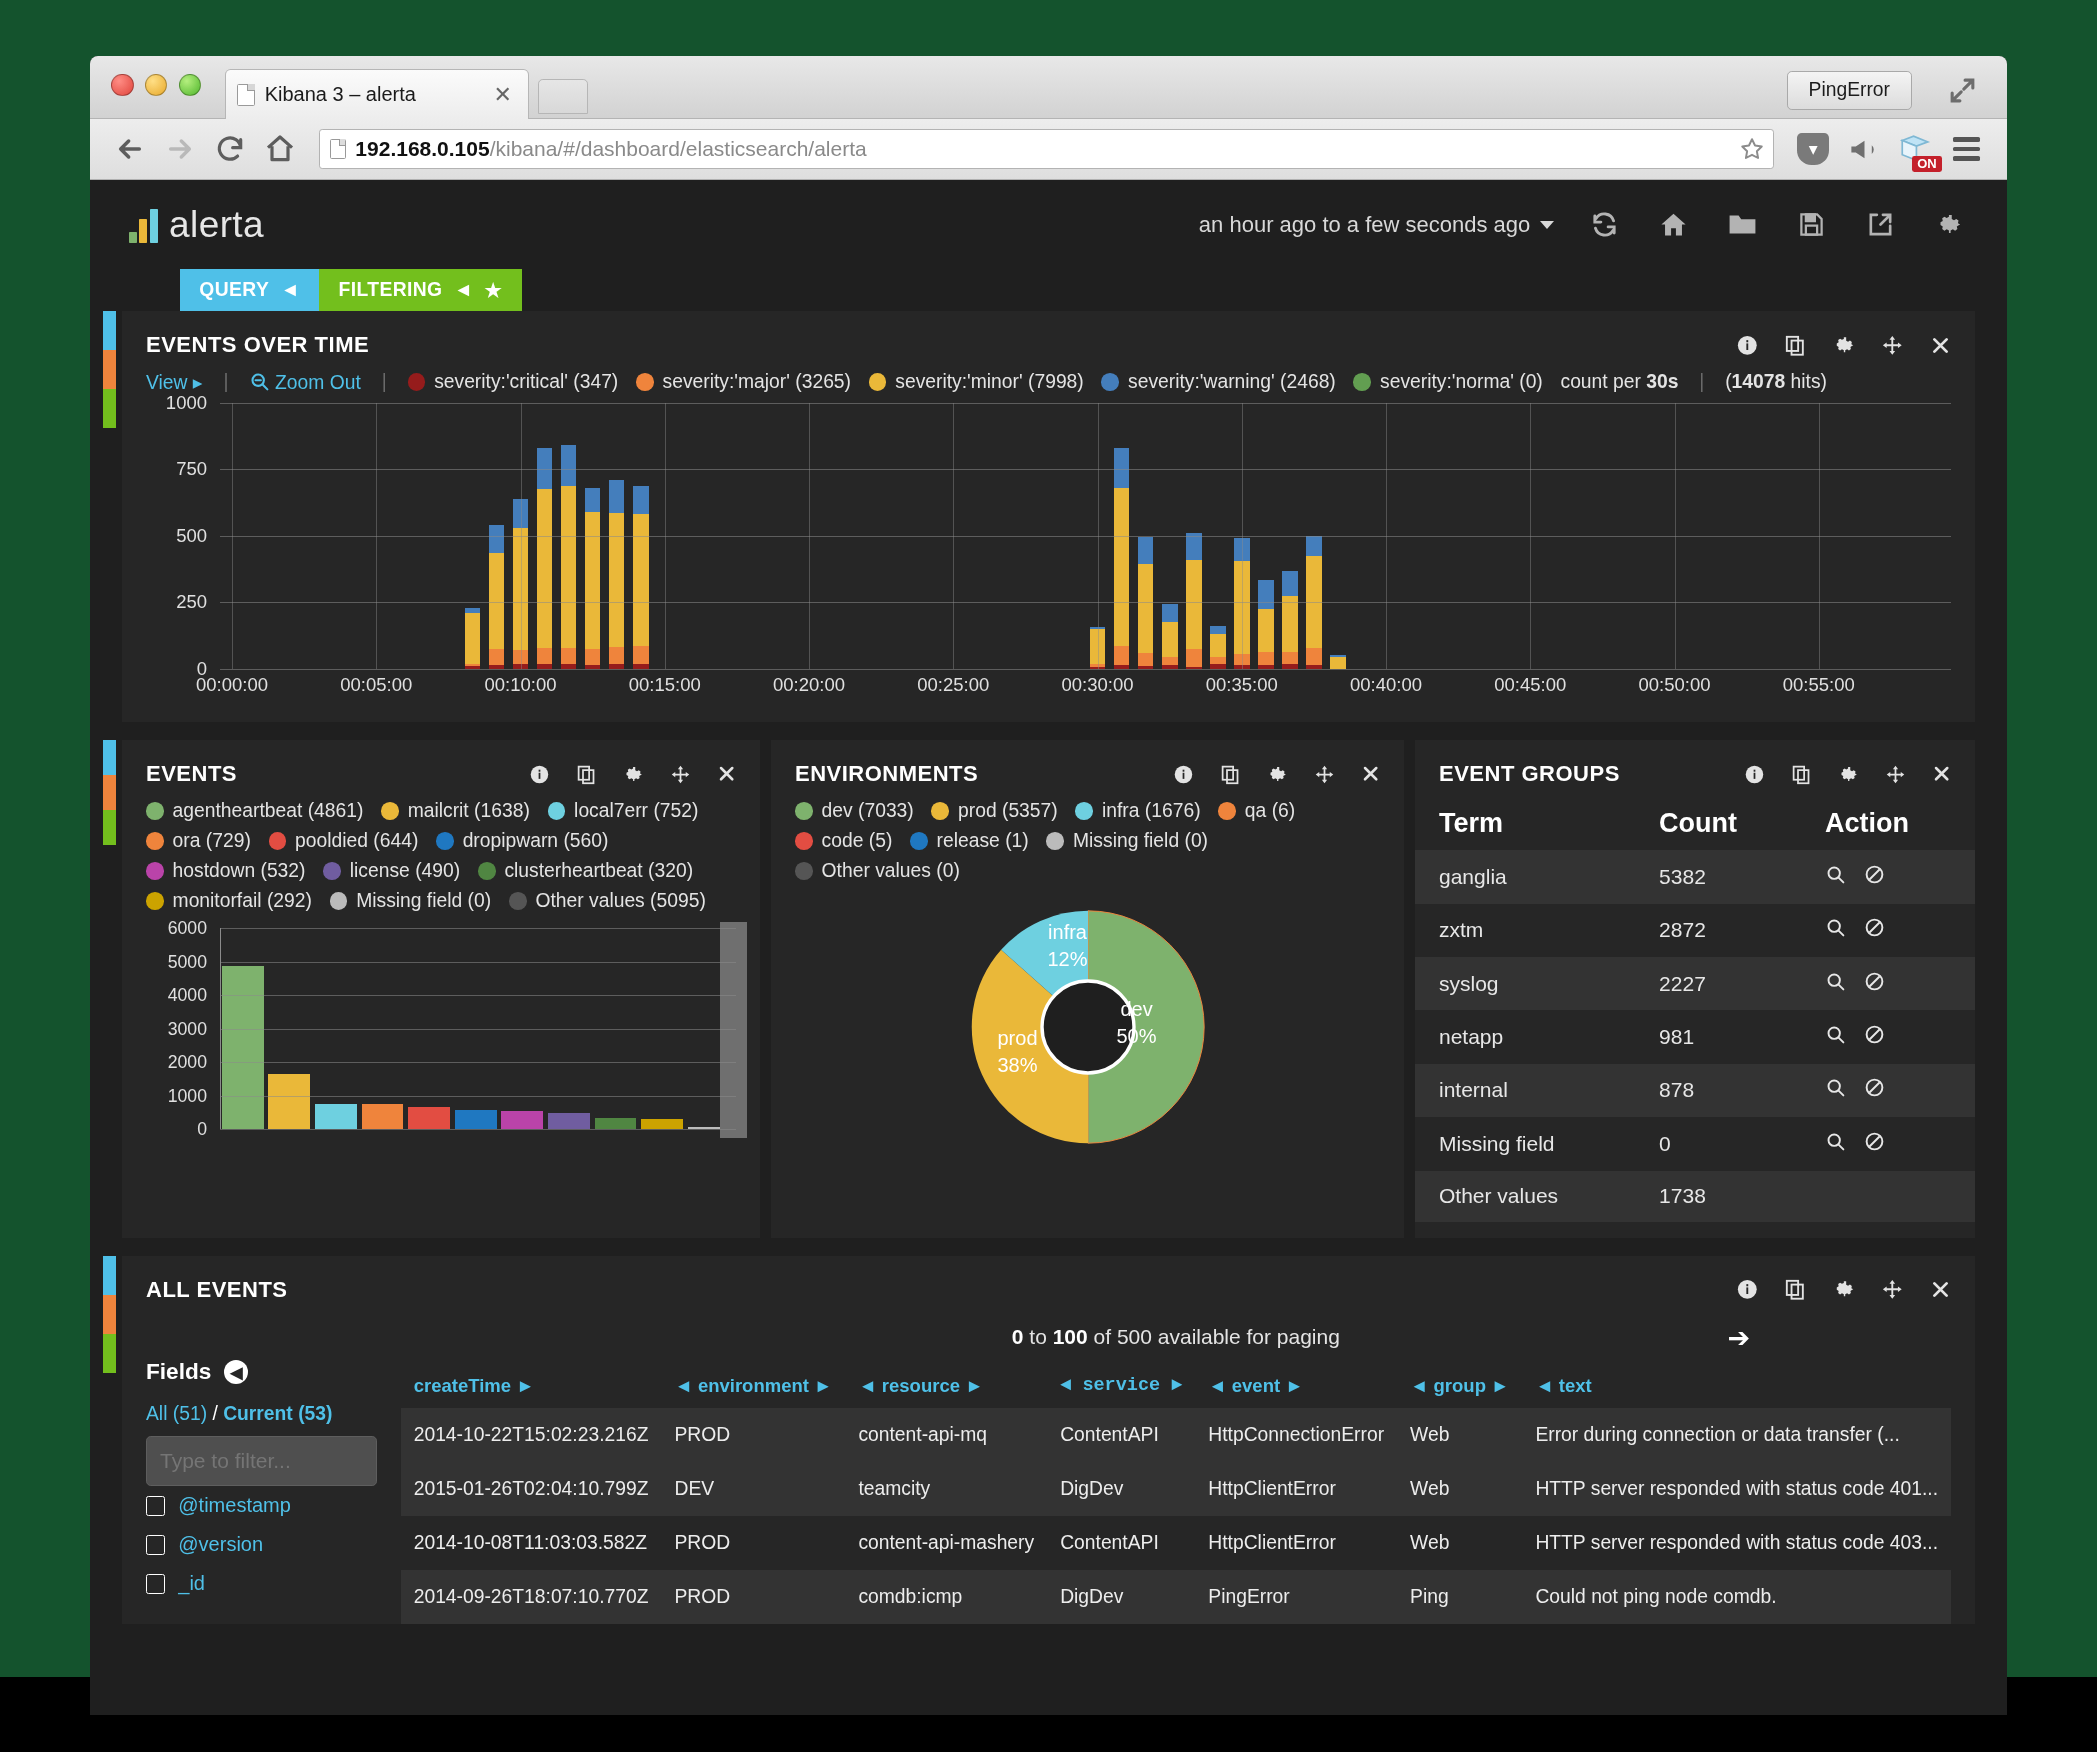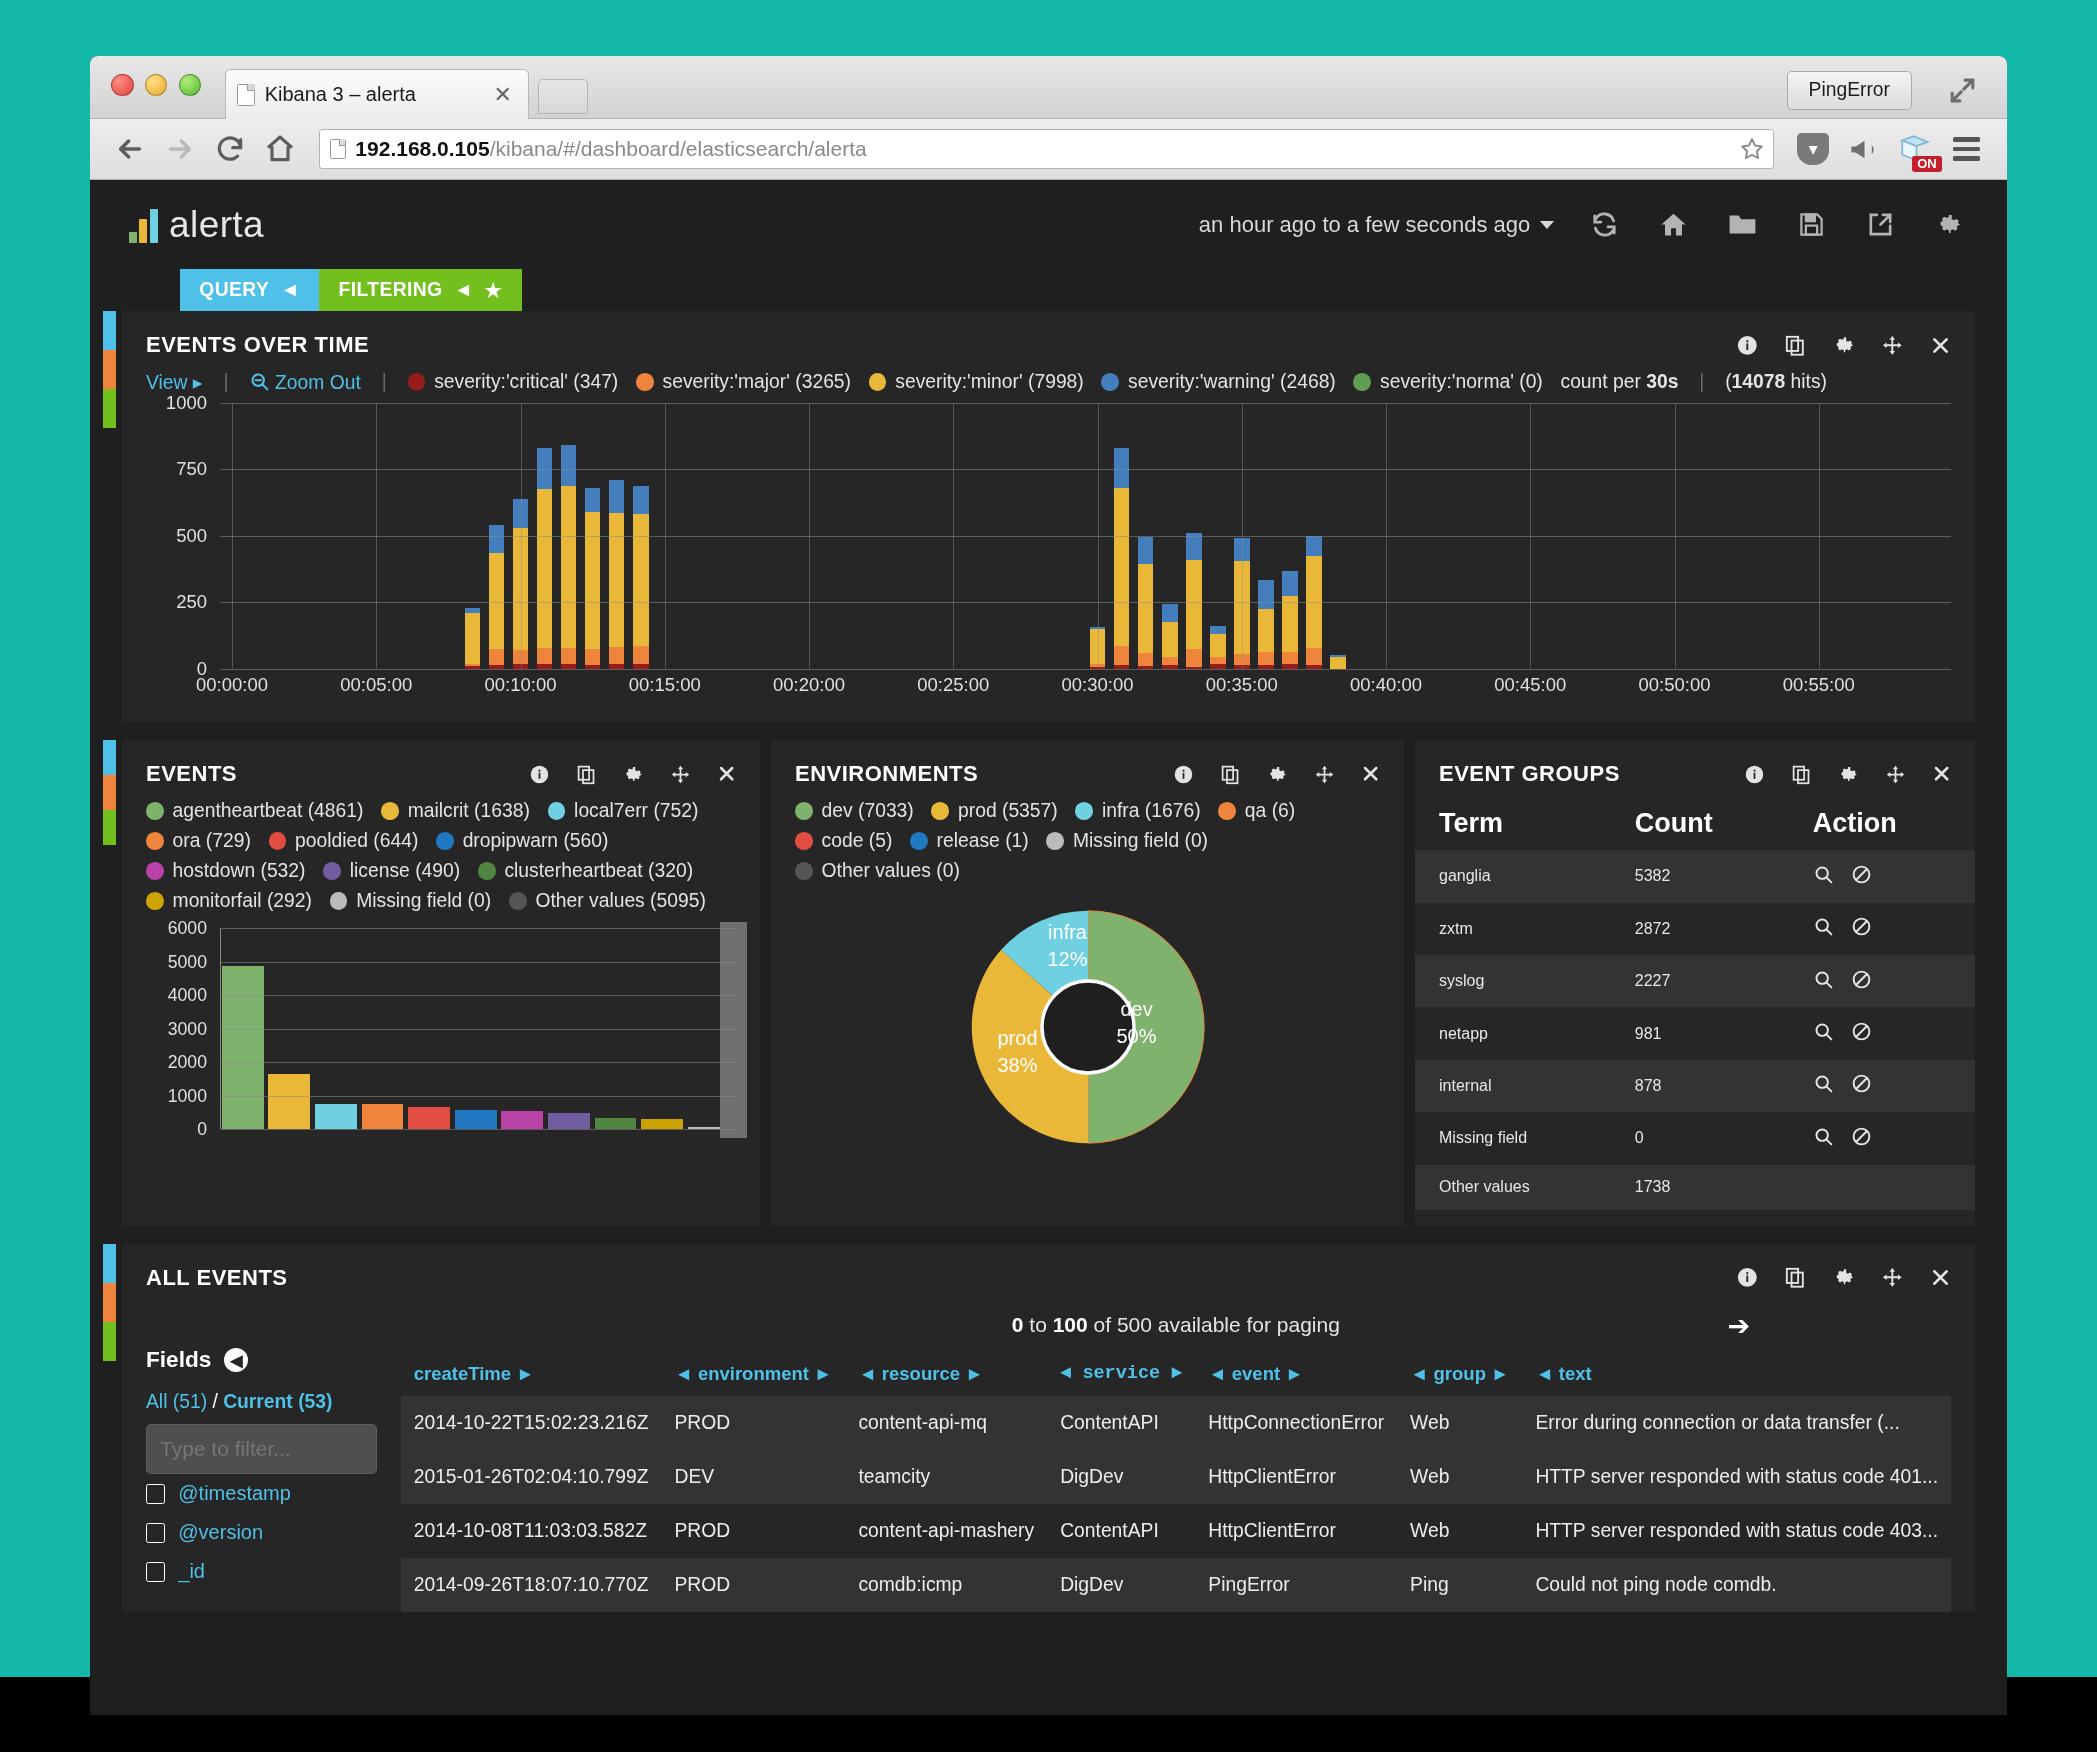--- a/index.html
+++ b/index.html
@@ -1,19 +1,19 @@
 <!DOCTYPE html>
 <html style="font-size:13px"><head>
 <meta charset="utf-8">
 <style>
   * { box-sizing: border-box; margin: 0; padding: 0; }
   html, body { width: 2097px; height: 1753px; background: #000; overflow: hidden; }
   body { font-family: "Liberation Sans", sans-serif; }
 
-  .screen { position: relative; width: 2097px; height: 1677px; background: #14b8a6; }
+  .screen { position: relative; width: 2097px; height: 1677px; background: #14532d; }
 
   
   .browser { position: absolute; left: 90px; top: 56px; width: 1917px; height: 1659px;
              border-radius: 8px 8px 0 0; overflow: hidden; background: #262626; }
   .titlebar { height: 63px; background: linear-gradient(#e8e8e8,#d2d2d2);
               border-bottom: 0.8px solid #b4b4b4; position: relative; }
   .lights { position: absolute; left: 21px; top: 17.7px; display: flex; gap: 11.3px; }
   .light { width: 22.6px; height: 22.6px; border-radius: 50%; border: 0.8px solid rgba(0,0,0,.28); }
   .l-red { background: radial-gradient(circle at 34% 30%, #ff8d85, #e0443b); }
   .l-yel { background: radial-gradient(circle at 34% 30%, #ffdf86, #e8a92a); }
@@ -131,21 +131,21 @@
 
   
   .donut-wrap { display: flex; justify-content: center; padding: 19.3px 0 32px 0; position: relative; }
   .donut { position: relative; width: 242px; height: 242px; }
   .dlabel { position: absolute; color: #fff; font-size: 20px; text-align: center; line-height: 1.35;
             white-space: nowrap; }
 
   
   .gtable { width: 100%; border-collapse: collapse; margin: 4.8px 0 16px 0; }
   .gtable th { text-align: left; font-size: 27px; color: #fff; font-weight: 700; padding: 11.3px 24px; }
-  .gtable td { font-size: 16px; color: #e7e7e7; padding: 13.7px 24px; }
+  .gtable td { font-size: 21px; color: #e7e7e7; padding: 13.7px 24px; }
   .gtable tr.odd td { background: #333333; }
   .act { display: inline-flex; gap: 17.7px; color: #e7e7e7; }
 
   
   .ae-body { display: flex; padding: 0 0 0 0; }
   .ae-fields { width: 322px; padding: 0 24px; }
   .ae-main { flex: 1; padding-right: 24px; }
   .paging { text-align: center; font-size: 21px; color: #e4e4e4; padding: 17.7px 0 14.5px 0; position: relative; }
   .paging b { font-weight: 700; color: #fff; }
   .pg-arrow { position: absolute; right: 201px; top: 14.5px; font-size: 27px; color: #fff; }

